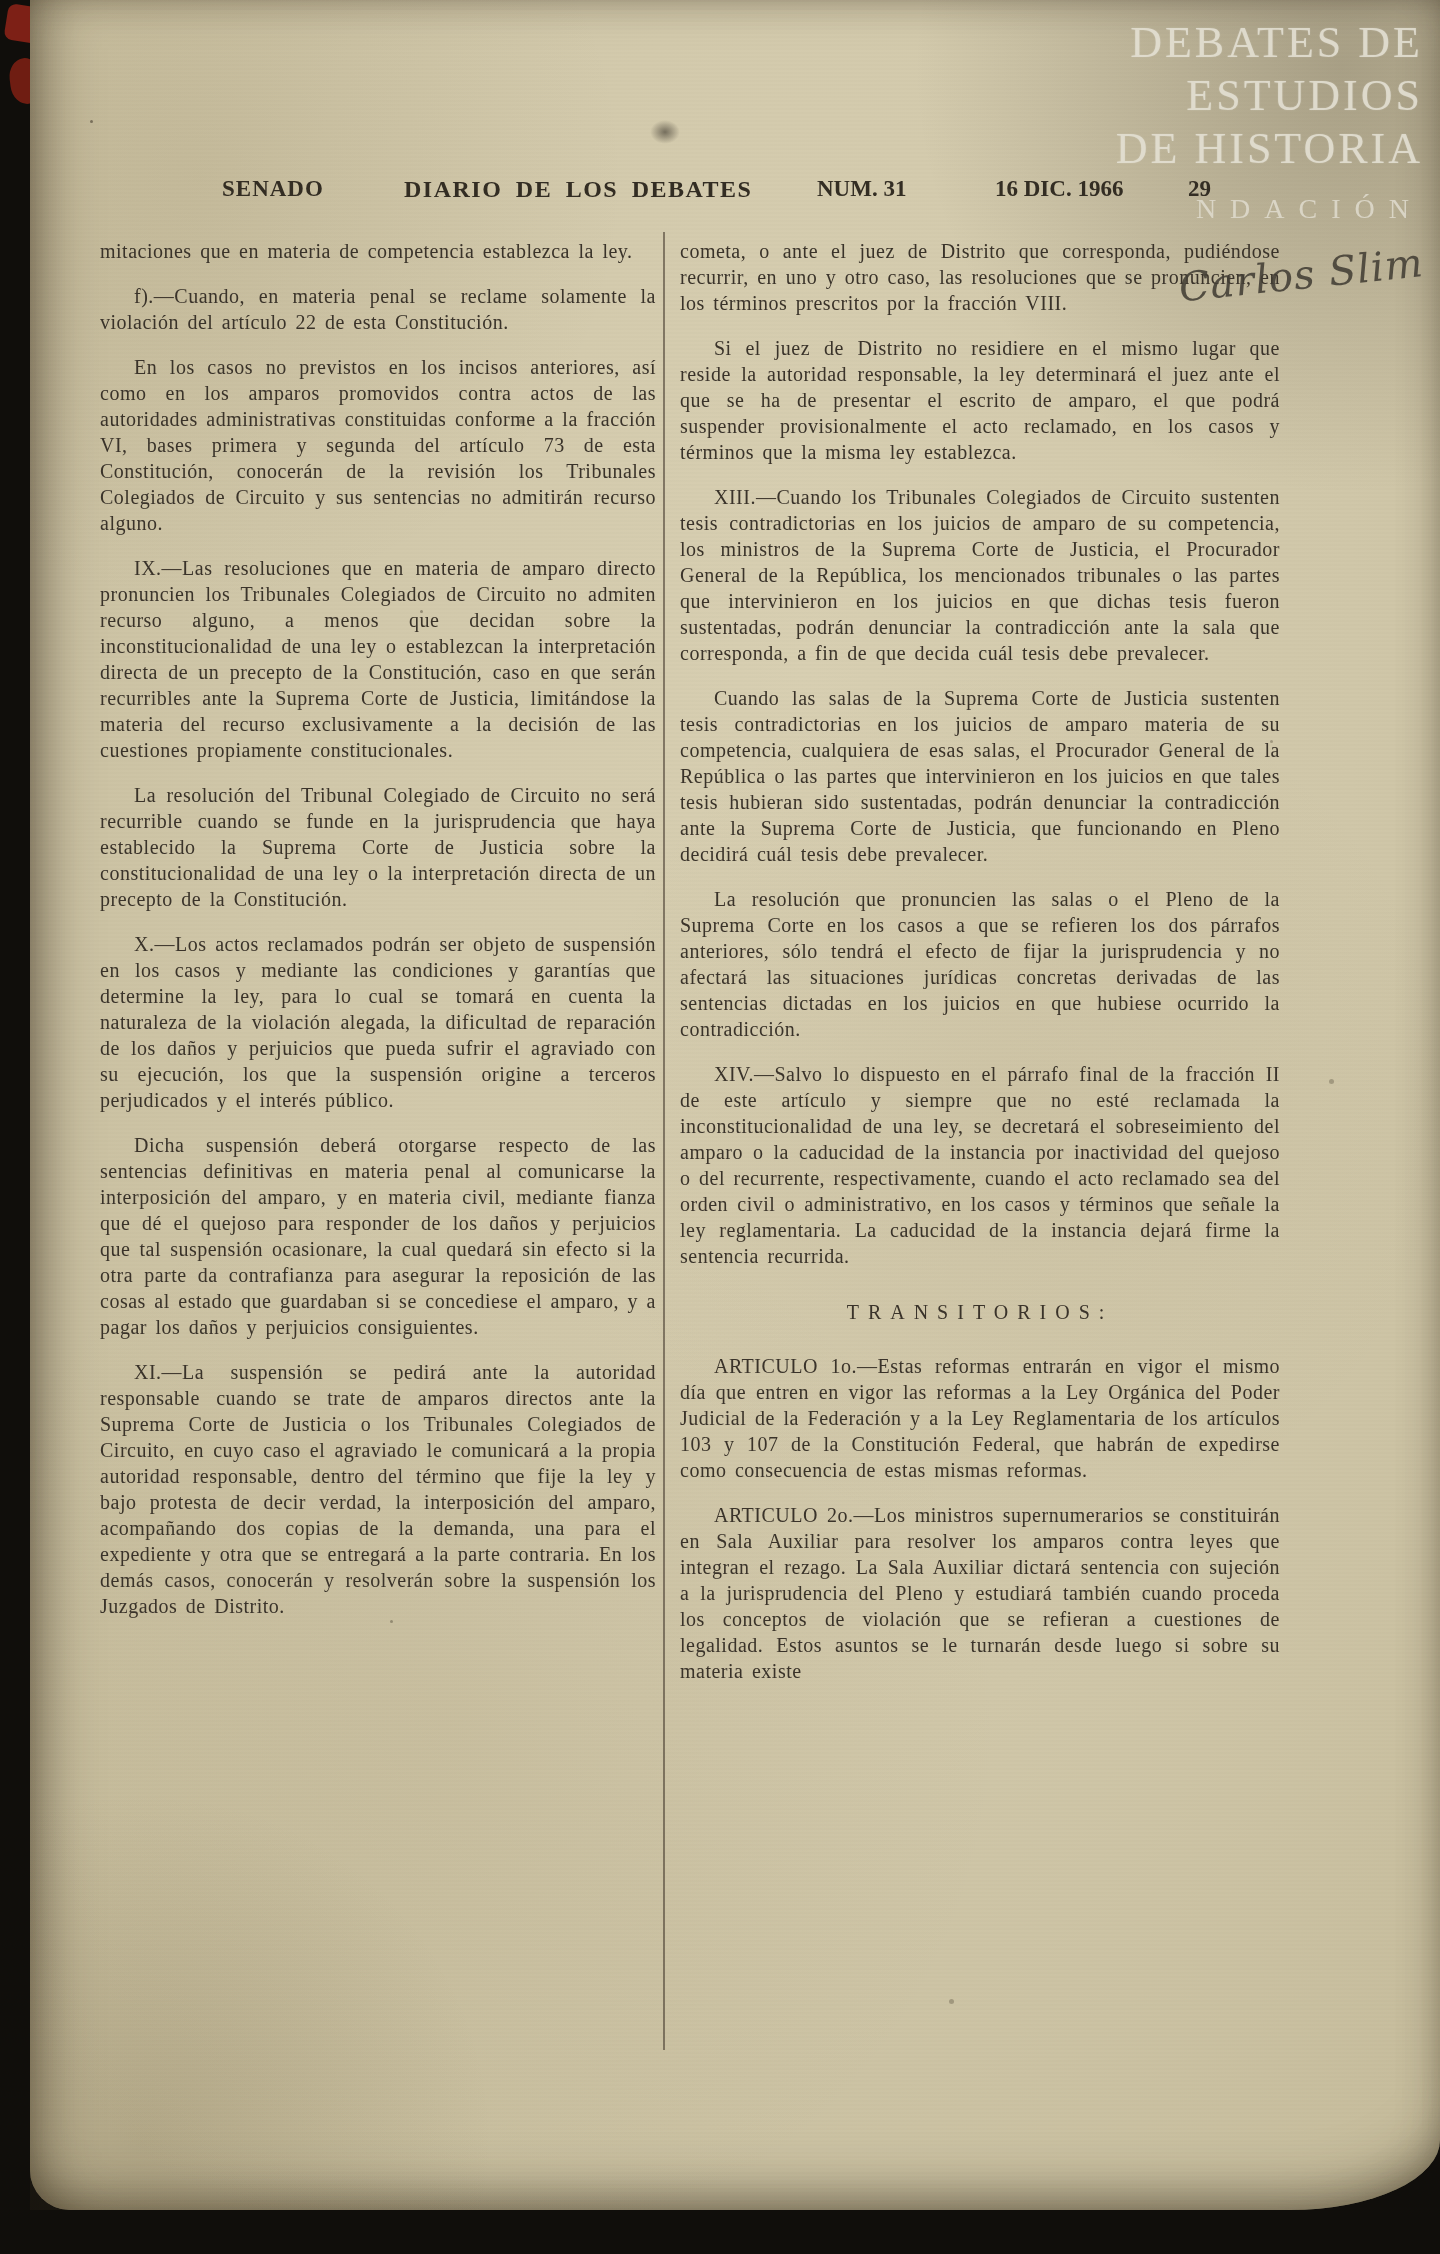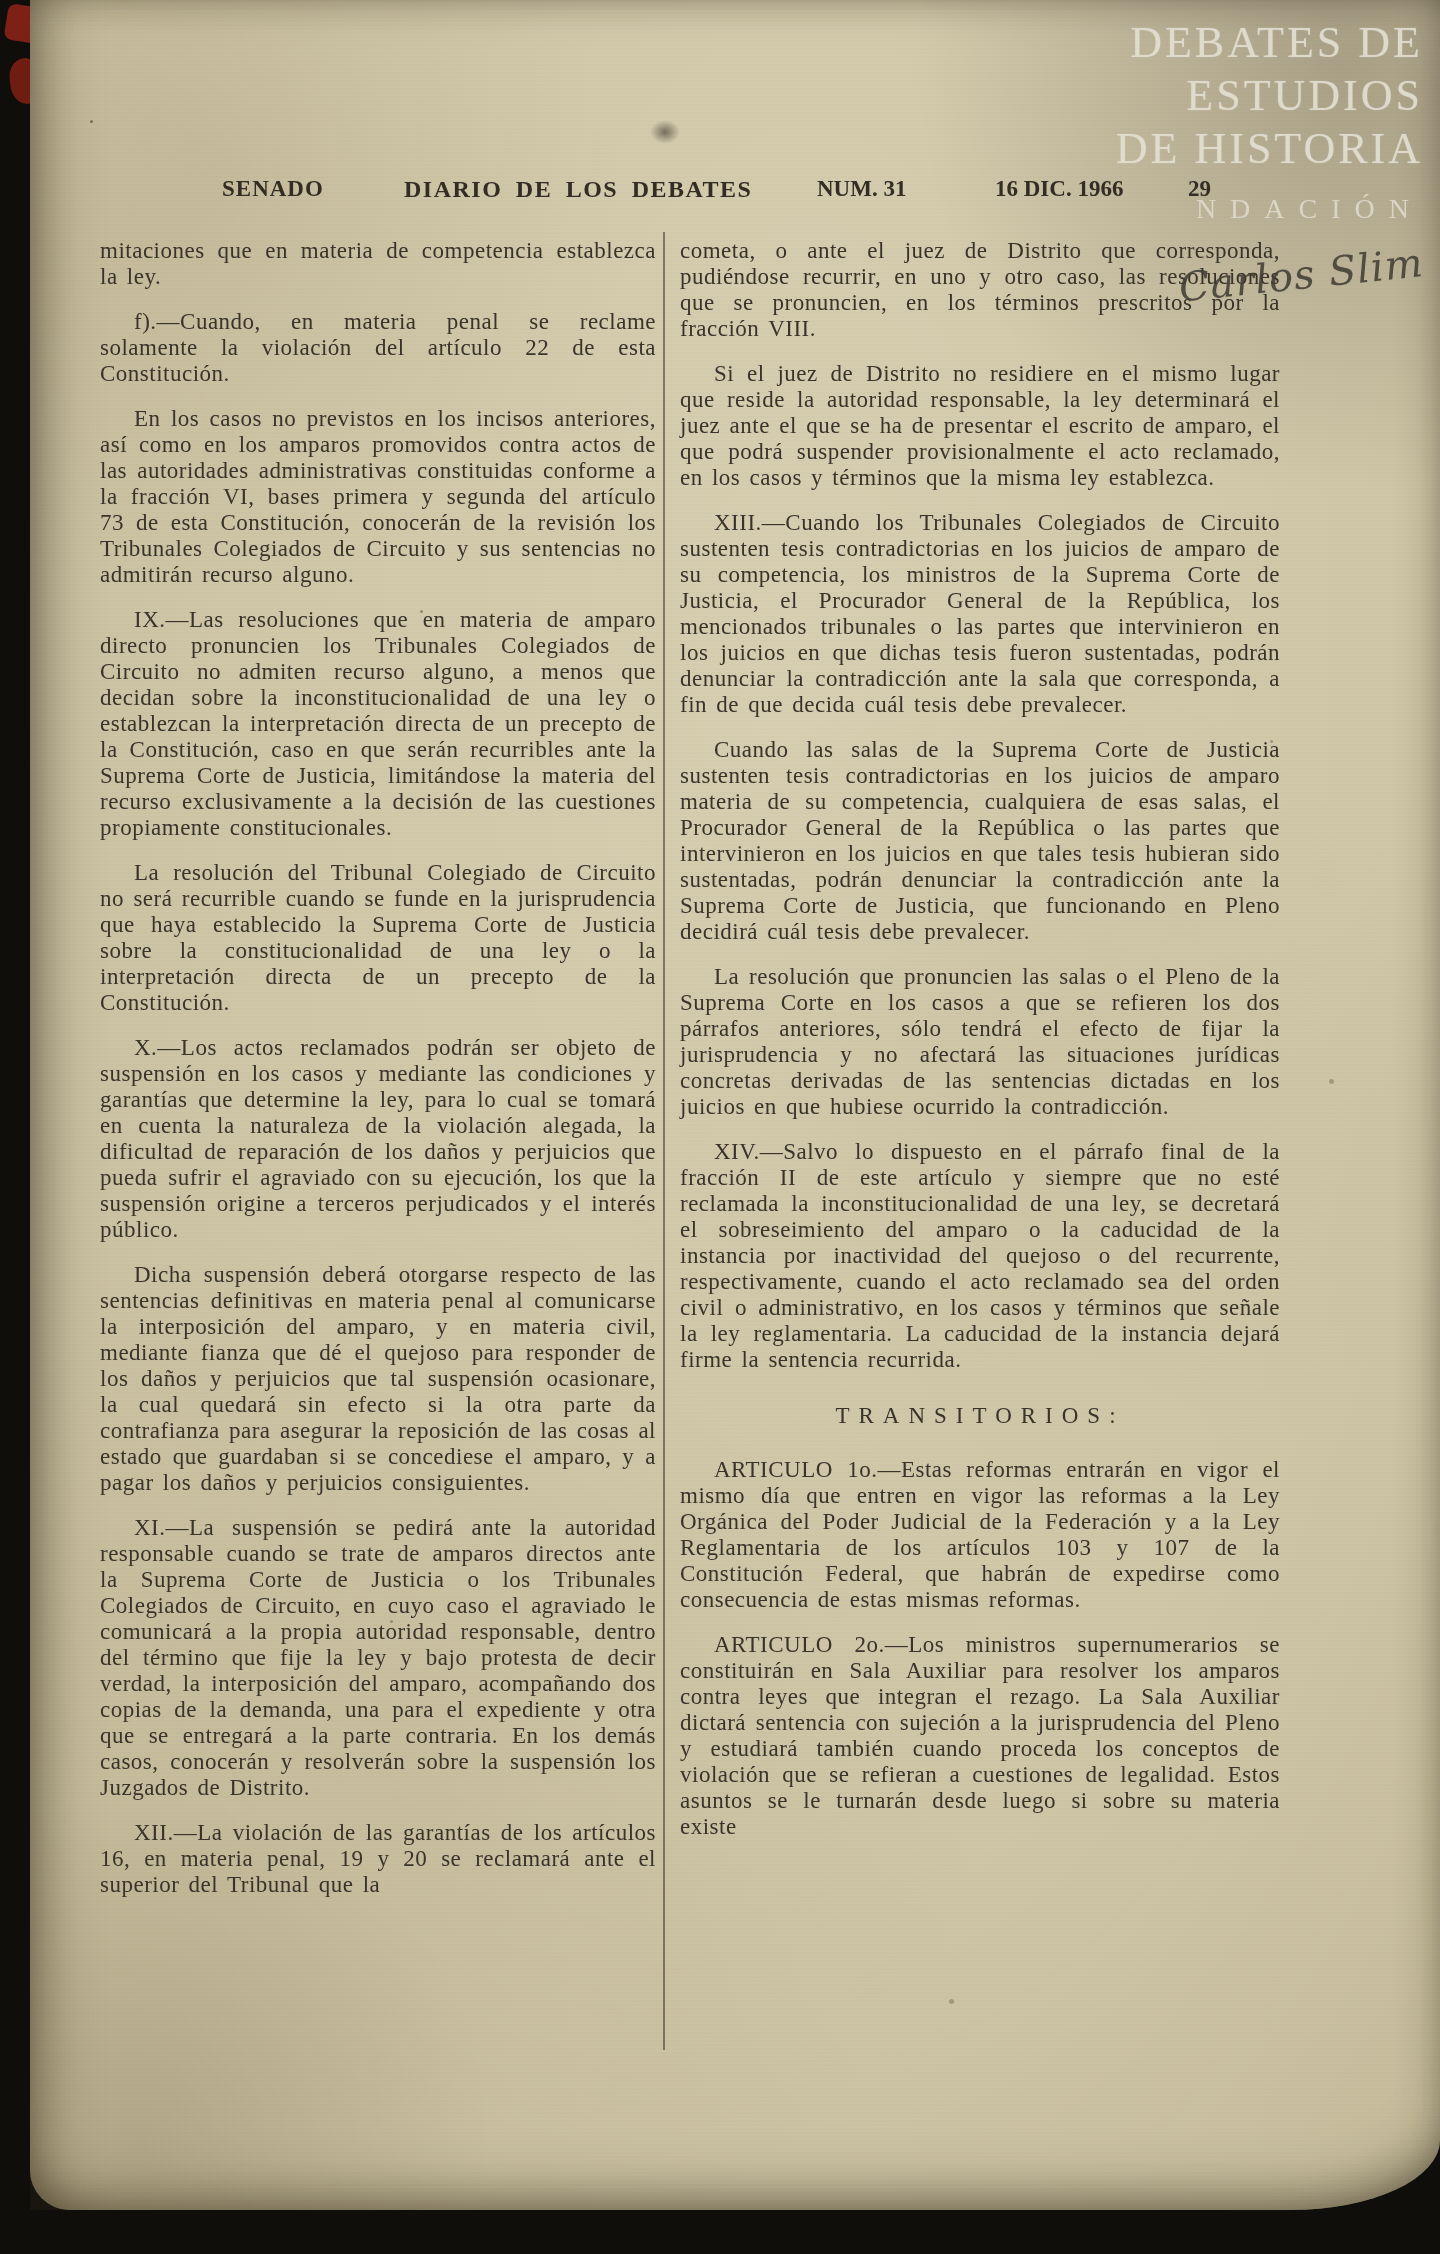--- a/index.html
+++ b/index.html
@@ -64,21 +64,21 @@
   .h-date   { left: 965px; }
   .h-page   { left: 1158px; }
 
   
   .divider { position: absolute; left: 633px; top: 232px; width: 2px; height: 1818px; background: rgba(60,50,38,0.55); }
 
   
   .col {
     position: absolute; top: 238px;
     color: #3a332a;
-    font-size: 23px; line-height: 26px;
+    font-size: 20px; line-height: 26px;
     text-align: justify;
     letter-spacing: 0.5px; word-spacing: 3px;
   }
   .col-left  { left: 70px;  width: 556px; }
   .col-right { left: 650px; width: 600px; }
   .col p { margin: 0 0 19px; text-indent: 34px; }
   .col p.no-indent { text-indent: 0; }
   .col p.heading-center {
     text-align: center; text-indent: 0;
     letter-spacing: 9px; margin: 30px 0 28px;
@@ -129,21 +129,20 @@
 
     <div class="col col-left">
         <p class="no-indent">mitaciones que en materia de competencia establezca la ley.</p>
         <p>f).—Cuando, en materia penal se reclame solamente la violación del artículo 22 de esta Constitución.</p>
         <p>En los casos no previstos en los incisos anteriores, así como en los amparos promovidos contra actos de las autoridades administrativas constituidas conforme a la fracción VI, bases primera y segunda del artículo 73 de esta Constitución, conocerán de la revisión los Tribunales Colegiados de Circuito y sus sentencias no admitirán recurso alguno.</p>
         <p>IX.—Las resoluciones que en materia de amparo directo pronuncien los Tribunales Colegiados de Circuito no admiten recurso alguno, a menos que decidan sobre la inconstitucionalidad de una ley o establezcan la interpretación directa de un precepto de la Constitución, caso en que serán recurribles ante la Suprema Corte de Justicia, limitándose la materia del recurso exclusivamente a la decisión de las cuestiones propiamente constitucionales.</p>
         <p>La resolución del Tribunal Colegiado de Circuito no será recurrible cuando se funde en la jurisprudencia que haya establecido la Suprema Corte de Justicia sobre la constitucionalidad de una ley o la interpretación directa de un precepto de la Constitución.</p>
         <p>X.—Los actos reclamados podrán ser objeto de suspensión en los casos y mediante las condiciones y garantías que determine la ley, para lo cual se tomará en cuenta la naturaleza de la violación alegada, la dificultad de reparación de los daños y perjuicios que pueda sufrir el agraviado con su ejecución, los que la suspensión origine a terceros perjudicados y el interés público.</p>
         <p>Dicha suspensión deberá otorgarse respecto de las sentencias definitivas en materia penal al comunicarse la interposición del amparo, y en materia civil, mediante fianza que dé el quejoso para responder de los daños y perjuicios que tal suspensión ocasionare, la cual quedará sin efecto si la otra parte da contrafianza para asegurar la reposición de las cosas al estado que guardaban si se concediese el amparo, y a pagar los daños y perjuicios consiguientes.</p>
         <p>XI.—La suspensión se pedirá ante la autoridad responsable cuando se trate de amparos directos ante la Suprema Corte de Justicia o los Tribunales Colegiados de Circuito, en cuyo caso el agraviado le comunicará a la propia autoridad responsable, dentro del término que fije la ley y bajo protesta de decir verdad, la interposición del amparo, acompañando dos copias de la demanda, una para el expediente y otra que se entregará a la parte contraria. En los demás casos, conocerán y resolverán sobre la suspensión los Juzgados de Distrito.</p>
-        <p>XII.—La violación de las garantías de los artículos 16, en materia penal, 19 y 20 se reclamará ante el superior del Tribunal que la</p>
       </div>
 
     <div class="col col-right">
         <p class="no-indent">cometa, o ante el juez de Distrito que corresponda, pudiéndose recurrir, en uno y otro caso, las resoluciones que se pronuncien, en los términos prescritos por la fracción VIII.</p>
         <p>Si el juez de Distrito no residiere en el mismo lugar que reside la autoridad responsable, la ley determinará el juez ante el que se ha de presentar el escrito de amparo, el que podrá suspender provisionalmente el acto reclamado, en los casos y términos que la misma ley establezca.</p>
         <p>XIII.—Cuando los Tribunales Colegiados de Circuito sustenten tesis contradictorias en los juicios de amparo de su competencia, los ministros de la Suprema Corte de Justicia, el Procurador General de la República, los mencionados tribunales o las partes que intervinieron en los juicios en que dichas tesis fueron sustentadas, podrán denunciar la contradicción ante la sala que corresponda, a fin de que decida cuál tesis debe prevalecer.</p>
         <p>Cuando las salas de la Suprema Corte de Justicia sustenten tesis contradictorias en los juicios de amparo materia de su competencia, cualquiera de esas salas, el Procurador General de la República o las partes que intervinieron en los juicios en que tales tesis hubieran sido sustentadas, podrán denunciar la contradicción ante la Suprema Corte de Justicia, que funcionando en Pleno decidirá cuál tesis debe prevalecer.</p>
         <p>La resolución que pronuncien las salas o el Pleno de la Suprema Corte en los casos a que se refieren los dos párrafos anteriores, sólo tendrá el efecto de fijar la jurisprudencia y no afectará las situaciones jurídicas concretas derivadas de las sentencias dictadas en los juicios en que hubiese ocurrido la contradicción.</p>
         <p>XIV.—Salvo lo dispuesto en el párrafo final de la fracción II de este artículo y siempre que no esté reclamada la inconstitucionalidad de una ley, se decretará el sobreseimiento del amparo o la caducidad de la instancia por inactividad del quejoso o del recurrente, respectivamente, cuando el acto reclamado sea del orden civil o administrativo, en los casos y términos que señale la ley reglamentaria. La caducidad de la instancia dejará firme la sentencia recurrida.</p>
         <p class="heading-center">TRANSITORIOS:</p>

